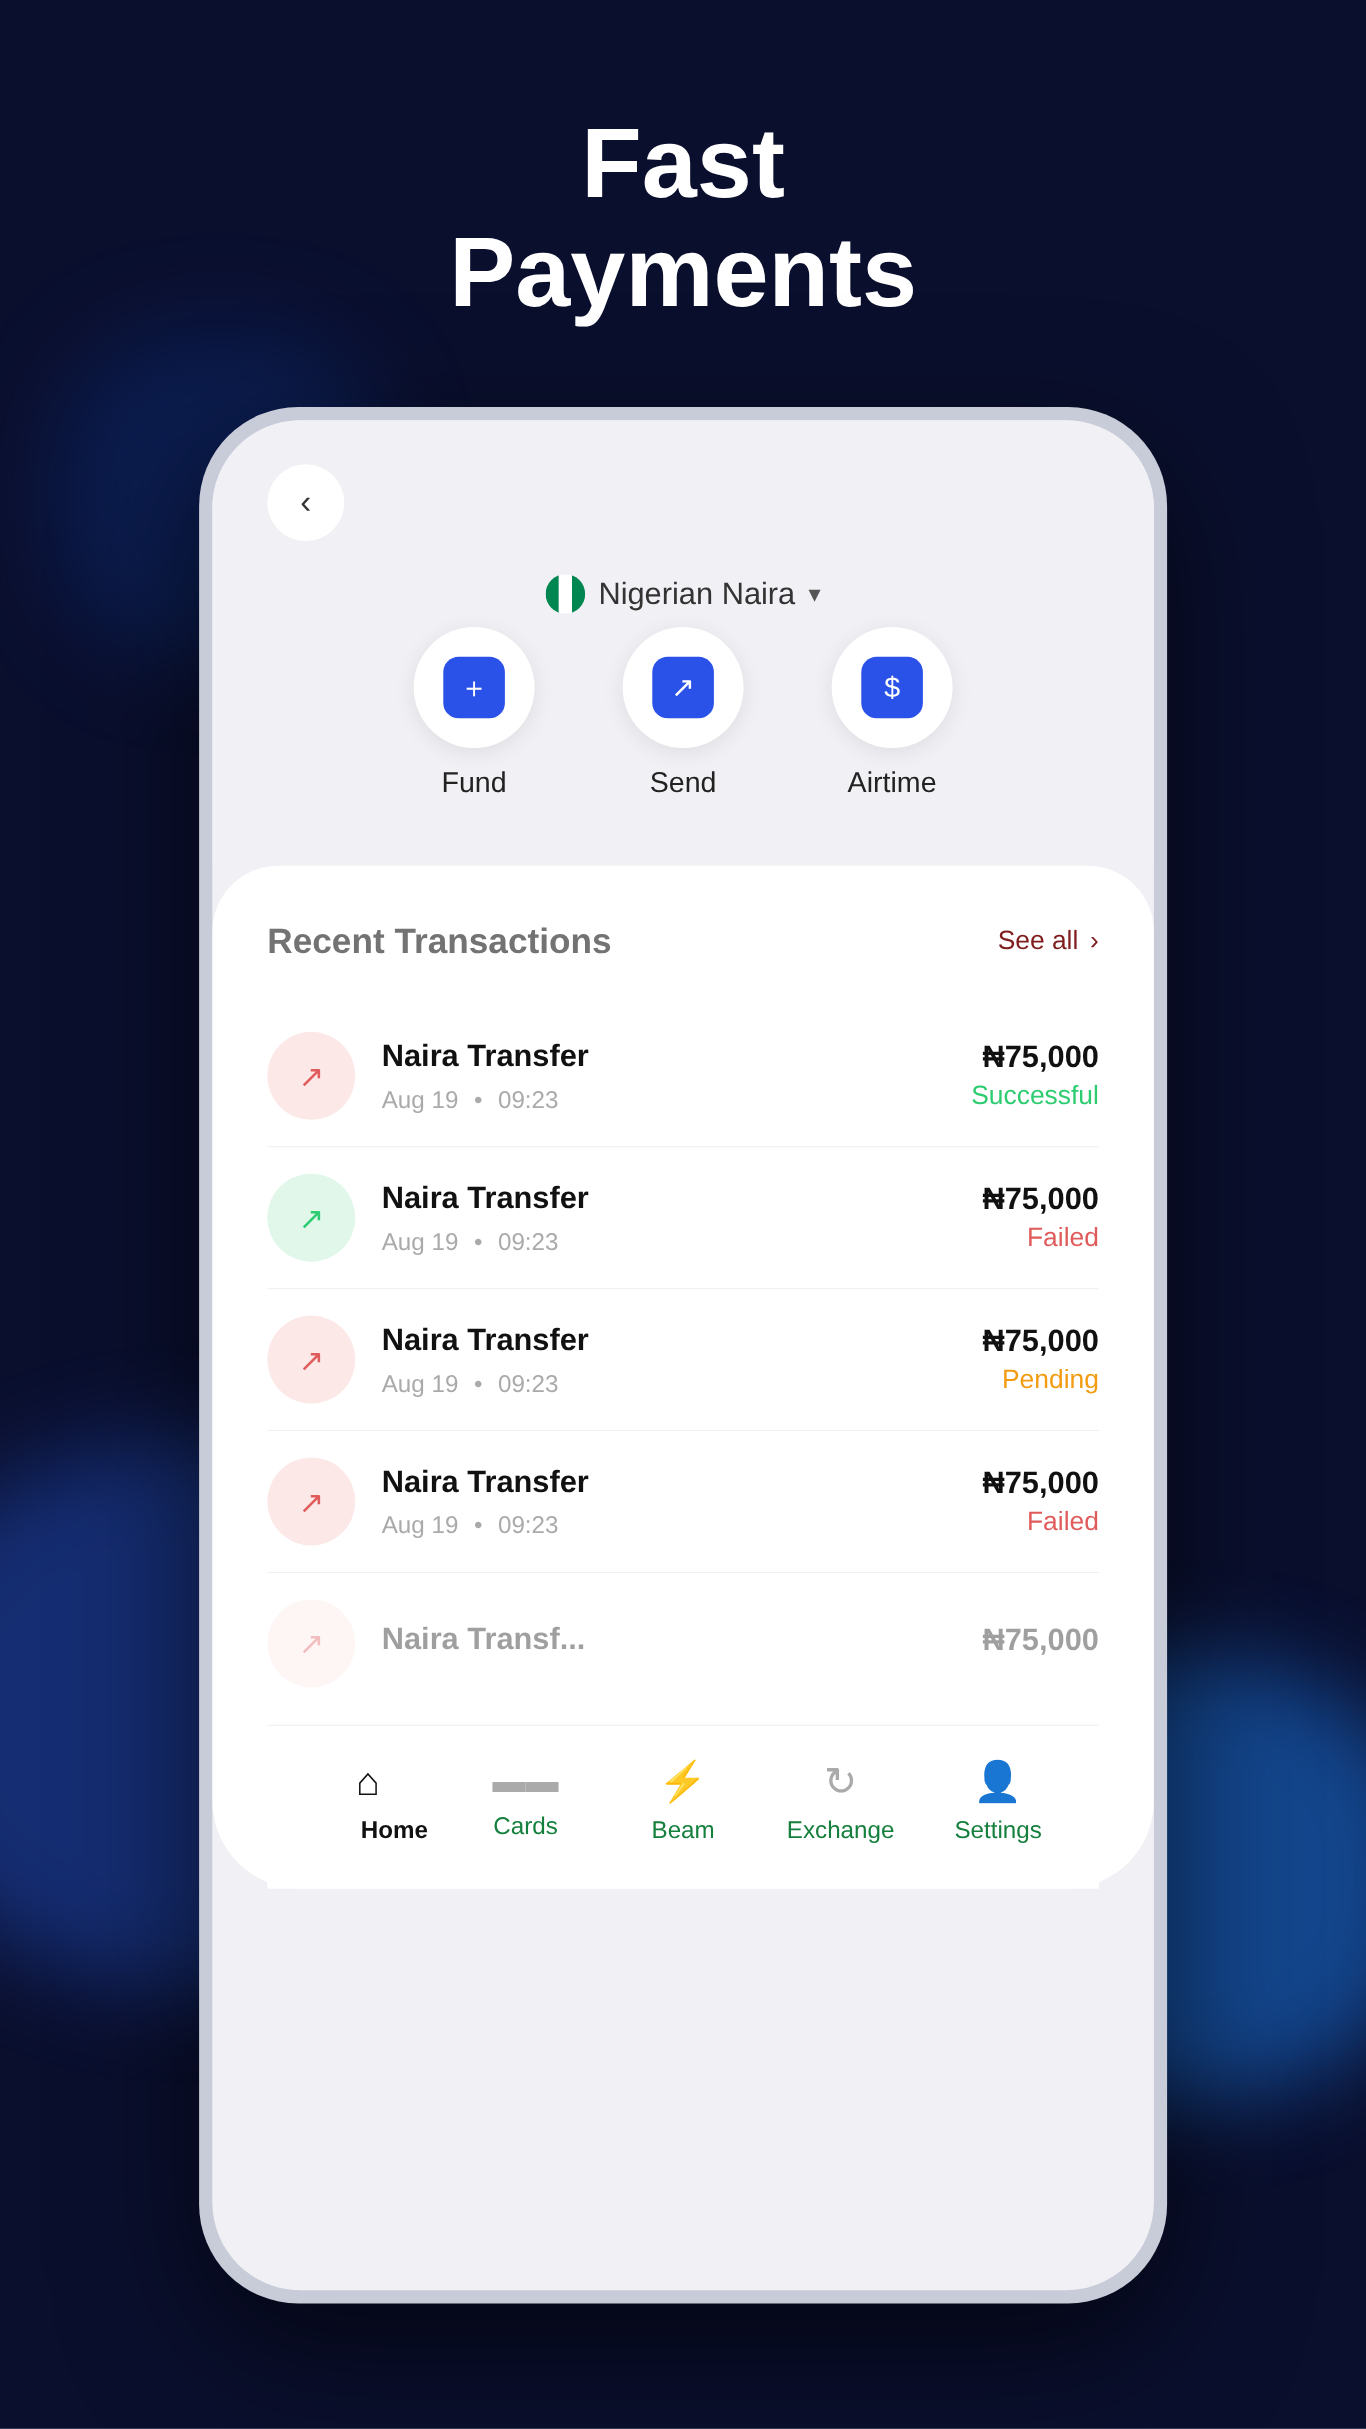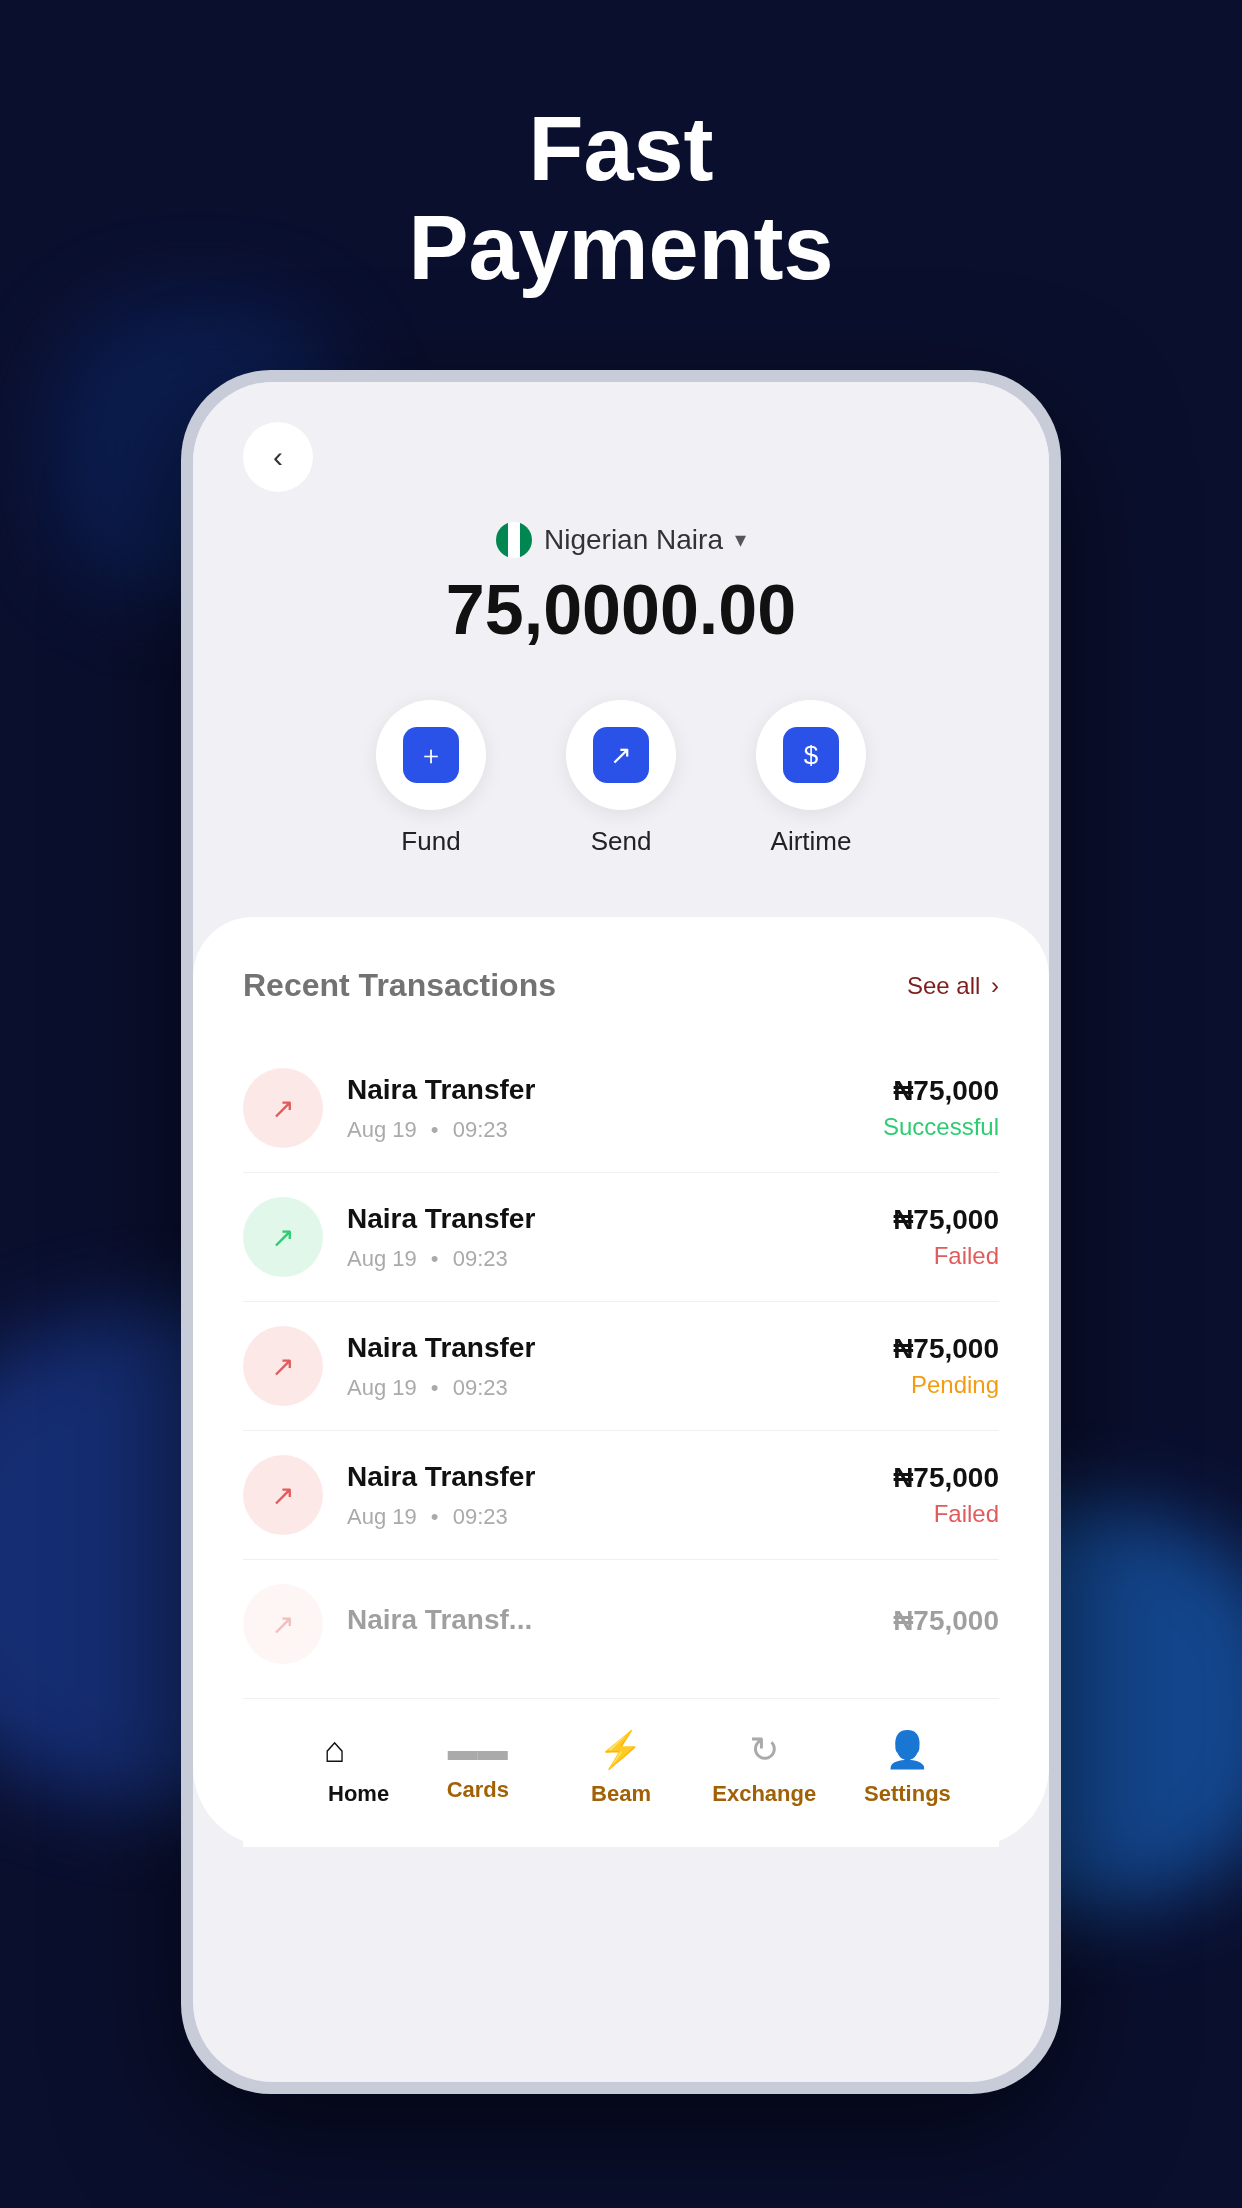--- a/index.html
+++ b/index.html
@@ -276,22 +276,22 @@
     }
 
     .nav-icon {
       font-size: 36px;
       color: #aaa;
     }
     .nav-icon.active { color: #111; }
 
     .nav-label {
       font-size: 22px;
-      color: #a16207;
-      font-weight: 700;
+      color: #15803d;
+      font-weight: 400;
     }
     .nav-label.active { color: #111; font-weight: 700; margin-left: 48px; }
   </style>
 </head>
 <body>
 
 <div class="bg-blob blob1"></div>
 <div class="bg-blob blob2"></div>
 <div class="bg-blob blob3"></div>
 
@@ -312,21 +312,20 @@
         <div class="currency-row">
           <div class="flag-inner" style="border-radius:50%; overflow:hidden; width:36px; height:36px; position:relative; display:inline-block; flex-shrink:0;">
             <div class="flag-stripe-green" style="position:absolute; width:33%; height:100%; background:#008751; left:0; top:0;"></div>
             <div class="flag-stripe-white" style="position:absolute; width:34%; height:100%; background:white; left:33%; top:0;"></div>
             <div class="flag-stripe-green2" style="position:absolute; width:33%; height:100%; background:#008751; right:0; top:0;"></div>
           </div>
           <span class="currency-name">Nigerian Naira</span>
           <span class="chevron-down">▾</span>
         </div>
 
-        <div class="balance">75,0000.00</div>
 
         <div class="actions">
           <div class="action-item">
             <div class="action-circle">
               <div class="action-icon">＋</div>
             </div>
             <span class="action-label">Fund</span>
           </div>
           <div class="action-item">
             <div class="action-circle">

